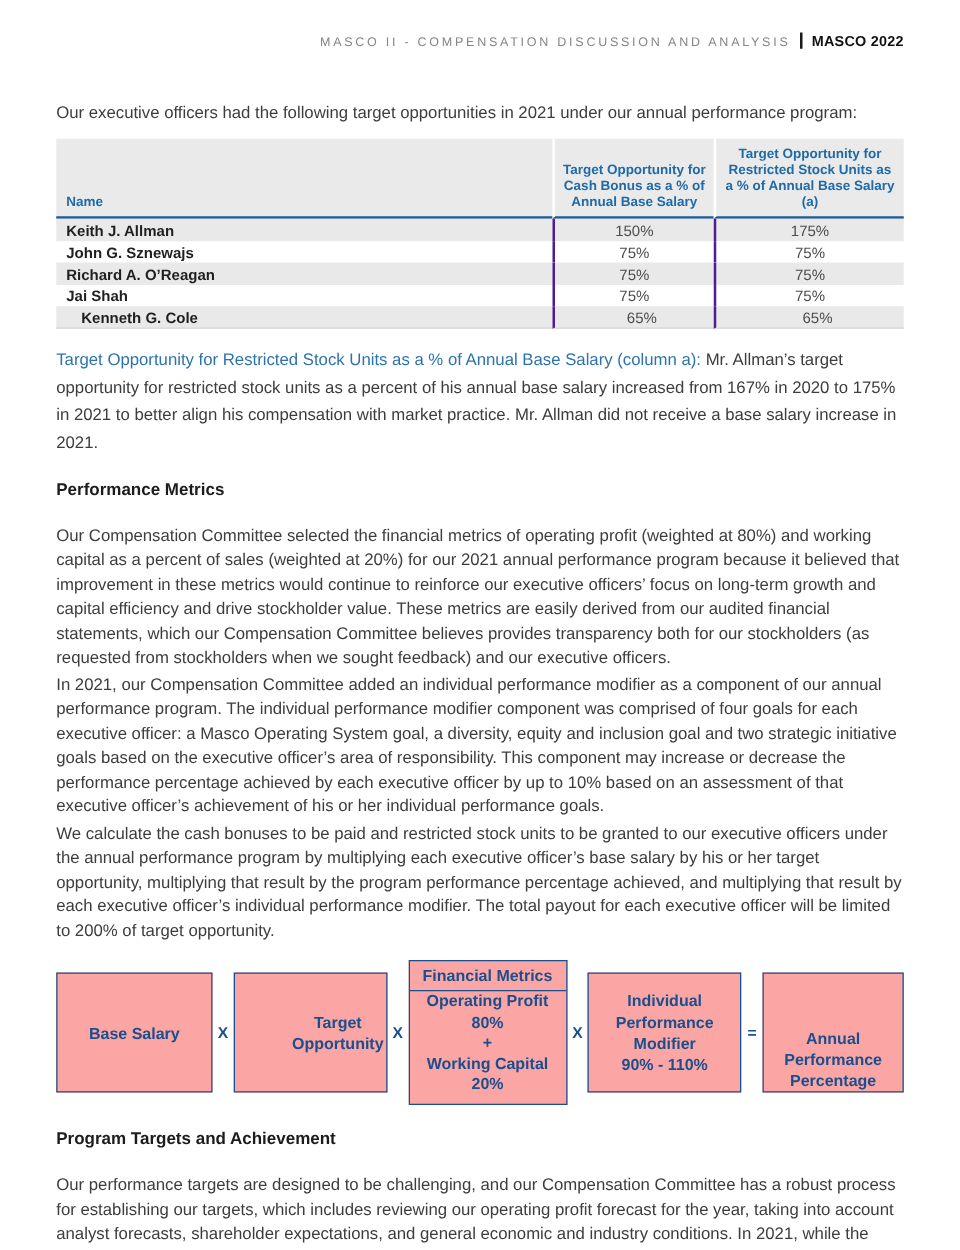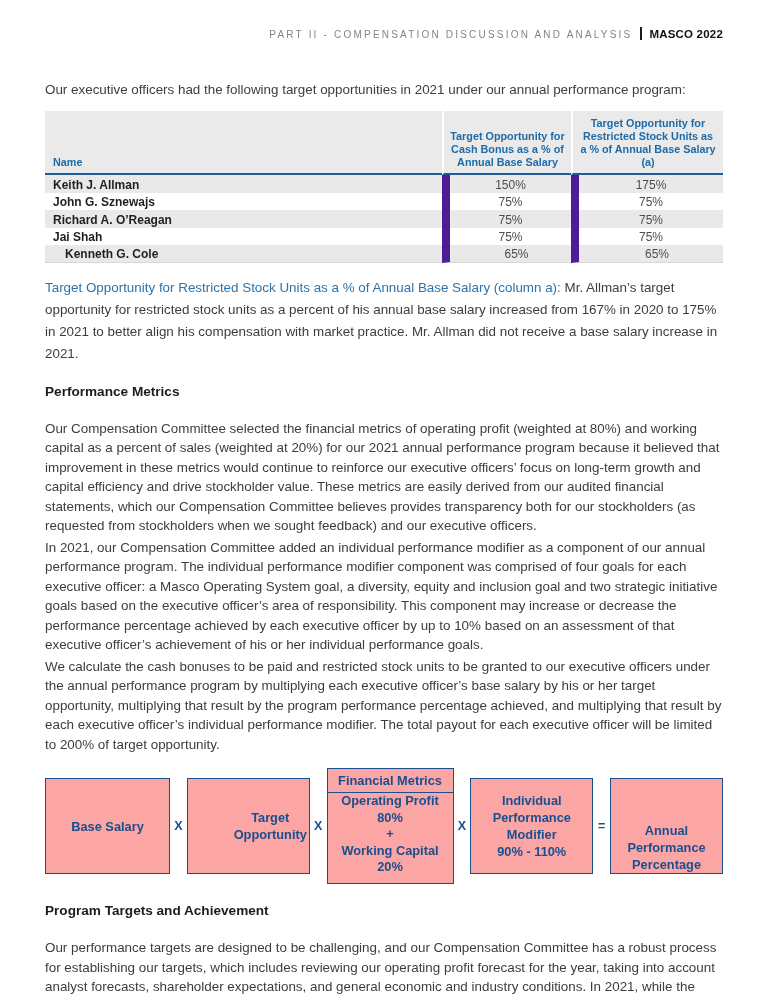--- a/index.html
+++ b/index.html
@@ -20,21 +20,21 @@
   table.targets { width:678px; border-collapse:separate; border-spacing:0; margin-top:11px; table-layout:fixed; }
   table.targets col.c1 { width:397px; }
   table.targets col.c2 { width:129px; }
   table.targets col.c3 { width:152px; }
   table.targets th { background:#eaeaea; color:#1e6ba8; font-weight:bold; font-size:10.8px; line-height:13.2px;
                      vertical-align:bottom; border-bottom:2px solid #1d5b9b; padding:6px 6px 4px; }
   table.targets th.name-h { text-align:left; padding-left:8px; }
   table.targets th.num-h { text-align:center; border-left:2px solid #ffffff; }
   table.targets td { font-size:12px; height:17.5px; padding:2px 8px 1px; vertical-align:middle; }
   table.targets td.name-c { font-weight:bold; color:#1f1f1f; text-align:left; }
-  table.targets td.num-c { color:#4d4d4d; text-align:center; border-left:8px solid #4c1d95; }
+  table.targets td.num-c { color:#4d4d4d; text-align:center; border-left:2px solid #4c1d95; }
   table.targets tbody tr:nth-child(odd) td { background:#e9e9e9; }
   table.targets tbody tr:last-child td { border-bottom:1px solid #d8d8d8;padding-left:20px; }
 
   
   .note { margin-top:14px; font-size:13.4px; color:#3d3d3d; line-height:21.8px; }
   .note-lead { color:#2e73ab; }
 
   h3.subhead { margin-top:19px; font-size:13.6px; color:#1c1c1c; font-weight:bold; }
   p.body { margin-top:20px; font-size:13.4px; color:#3d3d3d; line-height:19.5px; }
   p.body + p.body { margin-top:2px; }
@@ -49,21 +49,21 @@
   .b3 .ftitle { border-bottom:1.5px solid #1a4f8d; padding:3px 2px; }
   .b3 .fcontent { flex:1; display:flex; flex-direction:column; justify-content:flex-start; line-height:16.5px; }
   .op { flex:1; text-align:center; font-weight:bold; font-size:12.5px; color:#1a4f8d; }
 </style>
 </head>
 <body>
 
 <div class="page">
 
   <header class="page-header">
-    <span class="running-head">PART II - COMPENSATION DISCUSSION AND ANALYSIS</span><span class="head-divider"></span><span class="brand">MASCO 2022</span>
+    <span class="running-head">MASCO II - COMPENSATION DISCUSSION AND ANALYSIS</span><span class="head-divider"></span><span class="brand">MASCO 2022</span>
   </header>
 
   <main class="content">
 
     <p class="intro">Our executive officers had the following target opportunities in 2021 under our annual performance program:</p>
 
     <table class="targets">
       <colgroup>
           <col class="c1">
           <col class="c2">

